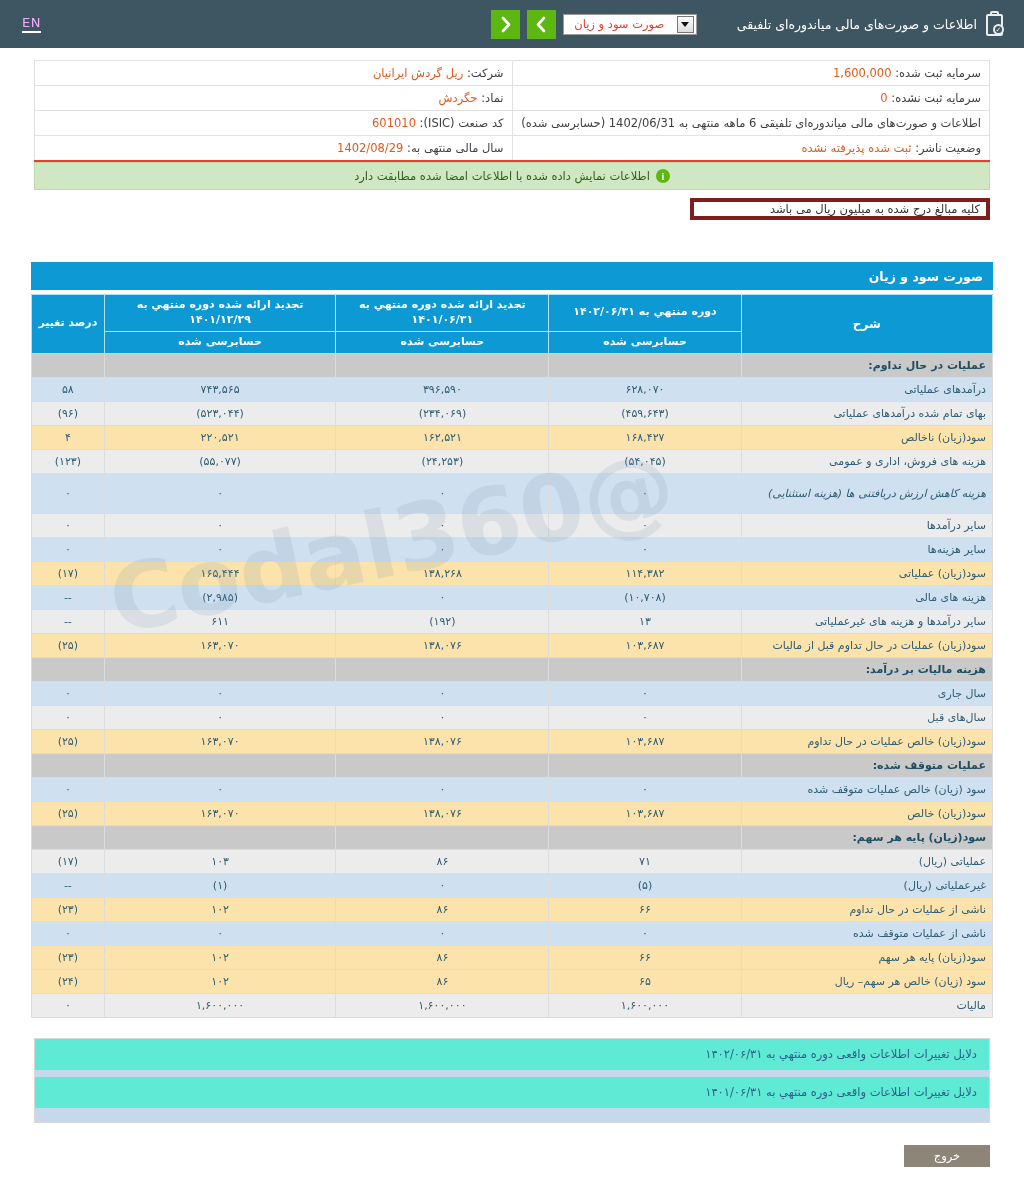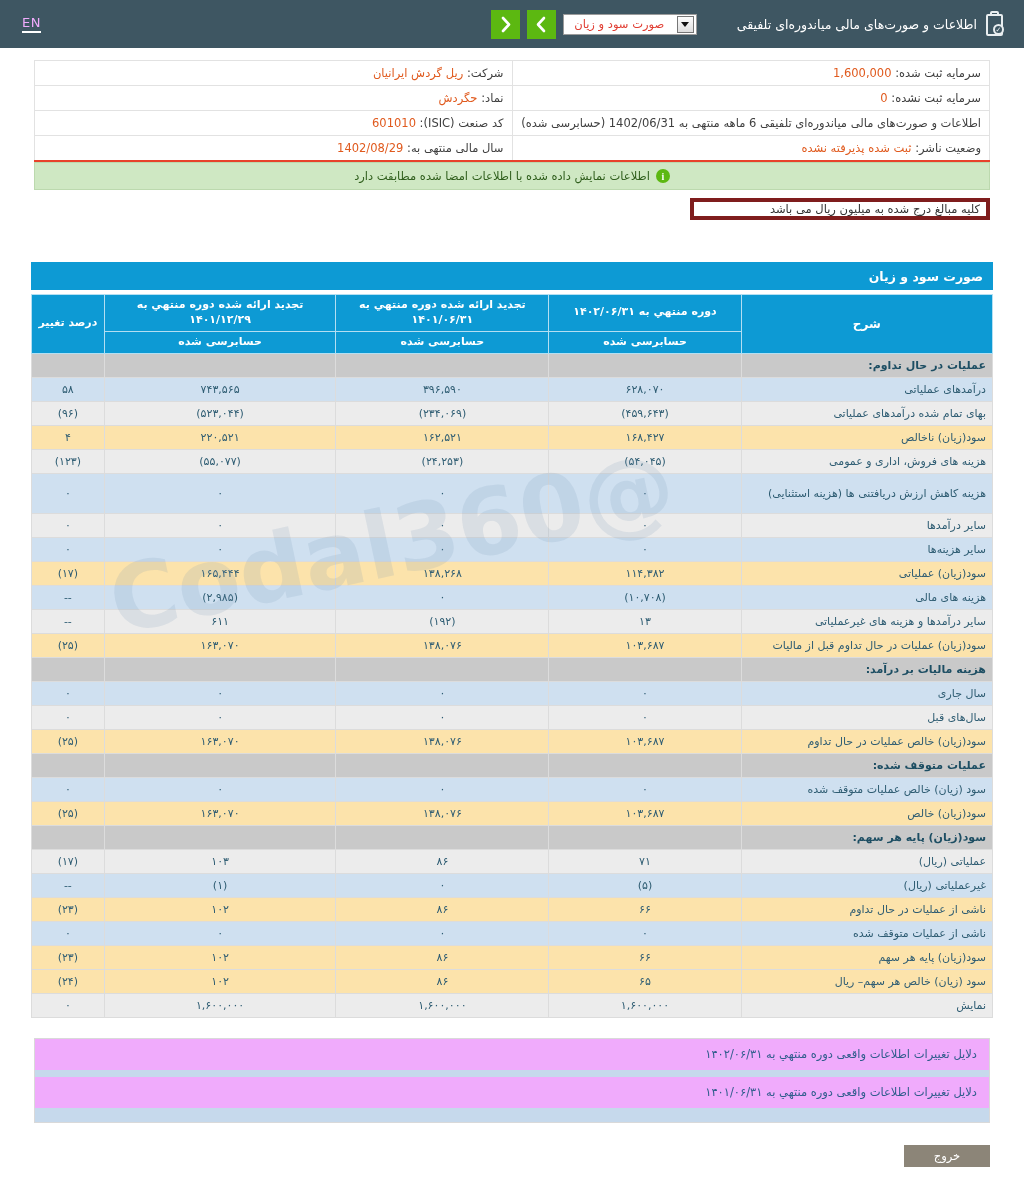--- a/index.html
+++ b/index.html
@@ -200,21 +200,21 @@
   tr.r-blue  td { background: #cfe0f0; }
   tr.r-gray  td { background: #ececec; }
   tr.r-amber td { background: #fce3ab; }
   .neg { color: #e02424; }
   .pos { color: #2f5d73; }
 
   
   .links-wrap { padding: 20px 34px 0 34px; }
   .link-block { border: 1px solid #d9d9d9; }
   .link-row {
-    background: #f0abfc;
+    background: #5eead4;
     height: 31px;
     display: flex; align-items: center;
     justify-content: flex-start;
     padding: 0 12px;
   }
   .link-row a {
     color: #2f5d8c;
     font-size: 11.5px;
     text-decoration: none;
   }
@@ -402,21 +402,21 @@
               <td class="num pos">۴</td>
             </tr>
             <tr class="r-gray">
               <td class="desc">هزینه های فروش، اداری و عمومی</td>
               <td class="num neg">(۵۴,۰۴۵)</td>
               <td class="num neg">(۲۴,۲۵۳)</td>
               <td class="num neg">(۵۵,۰۷۷)</td>
               <td class="num neg">(۱۲۳)</td>
             </tr>
             <tr class="r-blue">
-              <td class="desc" style="height: 40px;">هزینه کاهش ارزش دریافتنی ها (هزینه استثنایی)</td>
+              <td class="desc" style="height: 40px; font-style: italic;">هزینه کاهش ارزش دریافتنی ها (هزینه استثنایی)</td>
               <td class="num pos">۰</td>
               <td class="num pos">۰</td>
               <td class="num pos">۰</td>
               <td class="num pos">۰</td>
             </tr>
             <tr class="r-gray">
               <td class="desc">سایر درآمدها</td>
               <td class="num pos">۰</td>
               <td class="num pos">۰</td>
               <td class="num pos">۰</td>
@@ -549,21 +549,21 @@
               <td class="num neg">(۲۳)</td>
             </tr>
             <tr class="r-amber">
               <td class="desc">سود (زیان) خالص هر سهم– ریال</td>
               <td class="num pos">۶۵</td>
               <td class="num pos">۸۶</td>
               <td class="num pos">۱۰۲</td>
               <td class="num neg">(۲۴)</td>
             </tr>
             <tr class="r-gray">
-              <td class="desc">نمایش</td>
+              <td class="desc">مالیات</td>
               <td class="num pos">۱,۶۰۰,۰۰۰</td>
               <td class="num pos">۱,۶۰۰,۰۰۰</td>
               <td class="num pos">۱,۶۰۰,۰۰۰</td>
               <td class="num pos">۰</td>
             </tr>
           </tbody>
     </table>
   </div>
 
   <div class="links-wrap">

